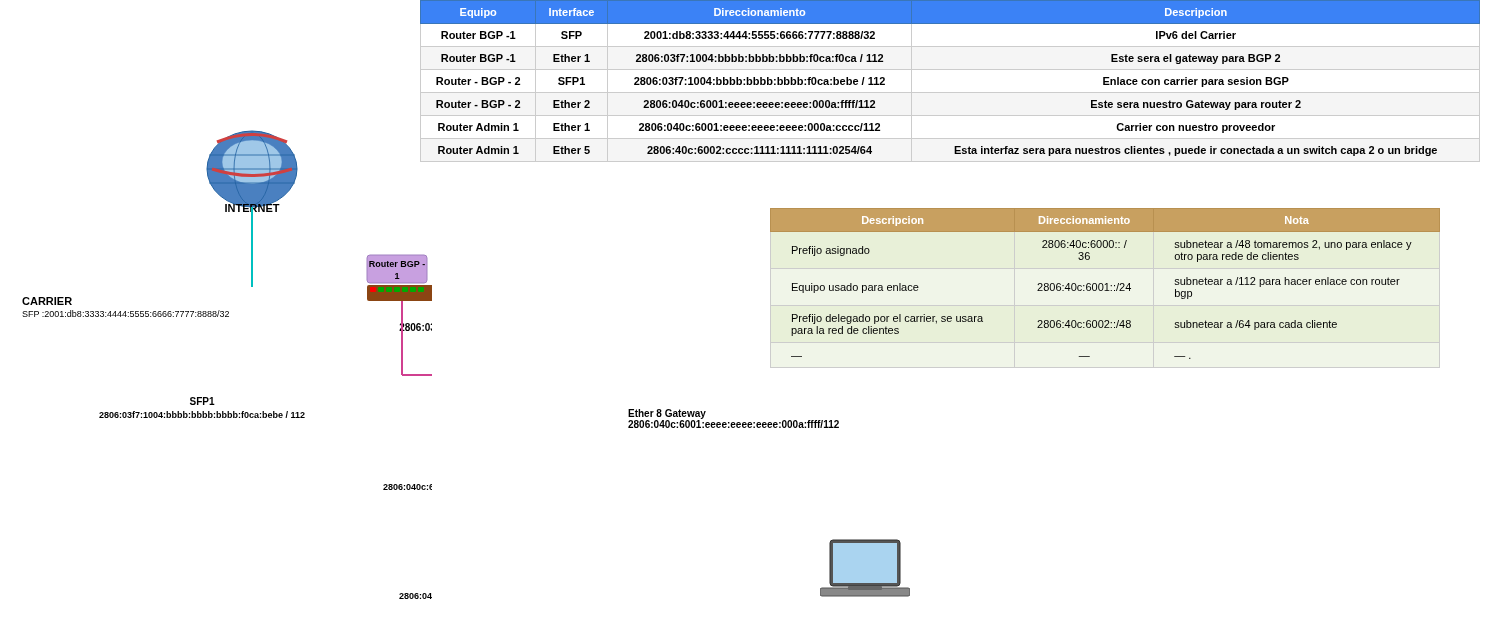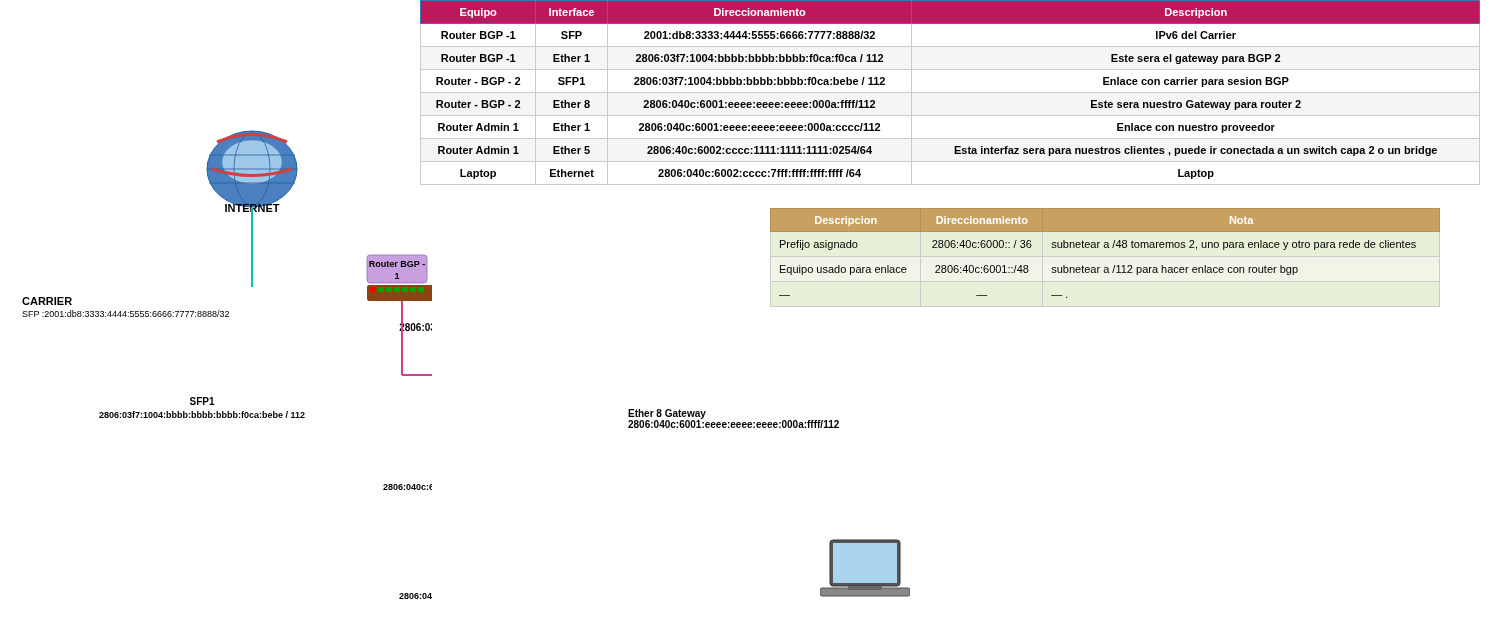--- a/index.html
+++ b/index.html
@@ -20,21 +20,21 @@
       left: 420px;
       width: 1060px;
     }
 
     table.main-table {
       width: 100%;
       border-collapse: collapse;
     }
 
     table.main-table th {
-      background: #be185d;
+      background: #3b82f6;
       color: #fff;
       font-weight: bold;
       padding: 5px 8px;
       text-align: center;
       border: 1px solid #3a76b8;
     }
 
     table.main-table td {
       padding: 5px 8px;
       text-align: center;
@@ -63,21 +63,21 @@
     table.sec-table th {
       background: #c8a060;
       color: #fff;
       font-weight: bold;
       padding: 5px 8px;
       text-align: center;
       border: 1px solid #b89050;
     }
 
     table.sec-table td {
-      padding: 6px 8px;
+      padding: 6px 20px;
       text-align: center;
       border: 1px solid #ccc;
       background: #fff;
     }
 
     table.sec-table tr:nth-child(even) td {
       background: #f0f5e8;
     }
 
     table.sec-table tr:nth-child(odd) td {
@@ -131,41 +131,35 @@
           <td>Este sera el gateway para BGP 2</td>
         </tr>
         <tr>
           <td>Router - BGP - 2</td>
           <td>SFP1</td>
           <td>2806:03f7:1004:bbbb:bbbb:bbbb:f0ca:bebe / 112</td>
           <td>Enlace con carrier para sesion BGP</td>
         </tr>
         <tr>
           <td>Router - BGP - 2</td>
-          <td>Ether 8</td>
+          <td>Ether 2</td>
           <td>2806:040c:6001:eeee:eeee:eeee:000a:ffff/112</td>
           <td>Este sera nuestro Gateway para router 2</td>
         </tr>
         <tr>
           <td>Router Admin 1</td>
           <td>Ether 1</td>
           <td>2806:040c:6001:eeee:eeee:eeee:000a:cccc/112</td>
-          <td>Enlace con nuestro proveedor</td>
+          <td>Carrier con nuestro proveedor</td>
         </tr>
         <tr>
           <td>Router Admin 1</td>
           <td>Ether 5</td>
           <td>2806:40c:6002:cccc:1111:1111:1111:0254/64</td>
           <td>Esta interfaz sera para nuestros clientes , puede ir conectada a un switch capa 2 o un bridge</td>
-        </tr>
-        <tr>
-          <td>Laptop</td>
-          <td>Ethernet</td>
-          <td>2806:040c:6002:cccc:7fff:ffff:ffff:ffff /64</td>
-          <td>Laptop</td>
         </tr>
       </tbody>
   </table>
 </div>
 
 <div class="secondary-table-section">
   <table class="sec-table">
     <thead>
       <tr>
         <th>Descripcion</th>
@@ -174,22 +168,27 @@
       </tr>
     </thead>
     <tbody id="sec-table-body">
     <tr>
           <td style="text-align: left;">Prefijo asignado</td>
           <td>2806:40c:6000:: / 36</td>
           <td style="text-align: left;">subnetear a /48  tomaremos 2, uno para enlace y otro para rede de clientes</td>
         </tr>
         <tr>
           <td style="text-align: left;">Equipo usado para enlace</td>
-          <td>2806:40c:6001::/48</td>
+          <td>2806:40c:6001::/24</td>
           <td style="text-align: left;">subnetear a /112 para hacer enlace con router bgp</td>
+        </tr>
+        <tr>
+          <td style="text-align: left;">Prefijo delegado por el carrier, se usara para la red de clientes</td>
+          <td>2806:40c:6002::/48</td>
+          <td style="text-align: left;">subnetear a /64 para cada cliente</td>
         </tr>
         <tr>
           <td style="text-align: left;">—</td>
           <td>—</td>
           <td style="text-align: left;">— .</td>
         </tr>
       </tbody>
   </table>
 </div>
 

